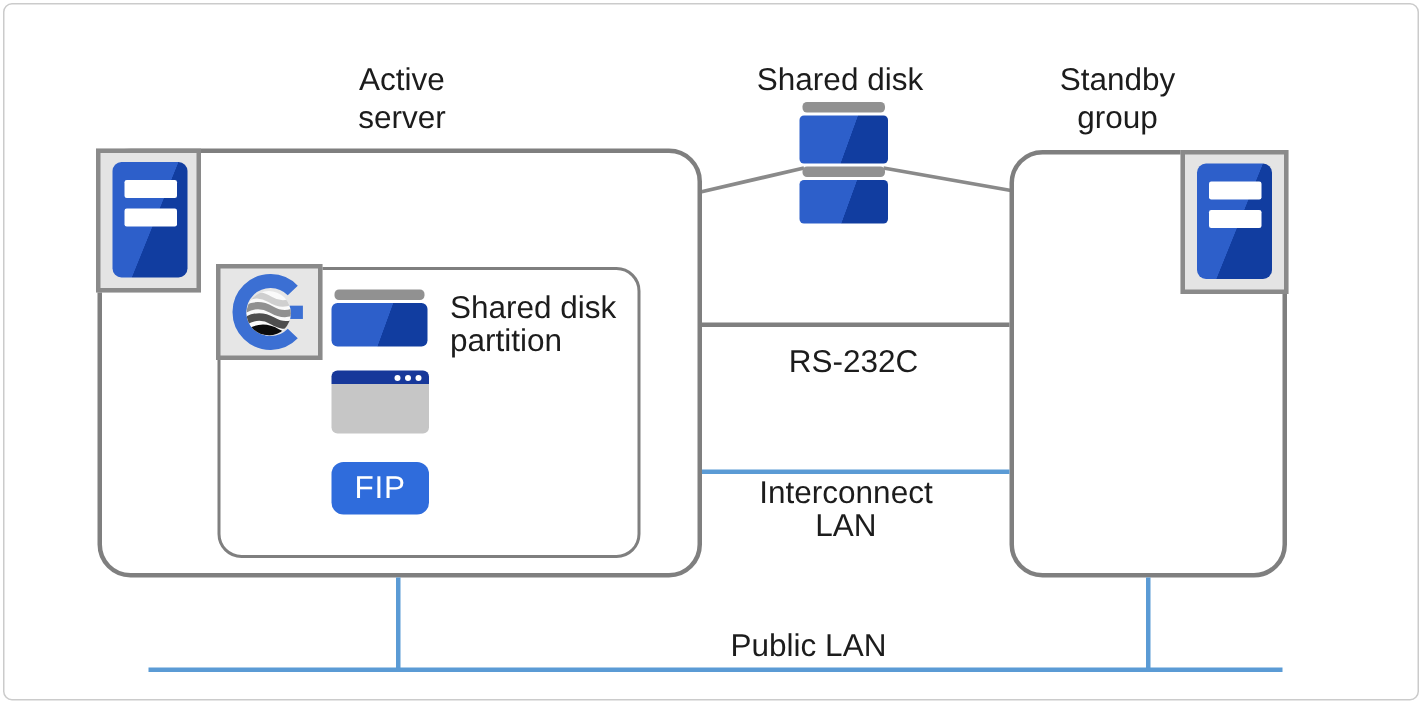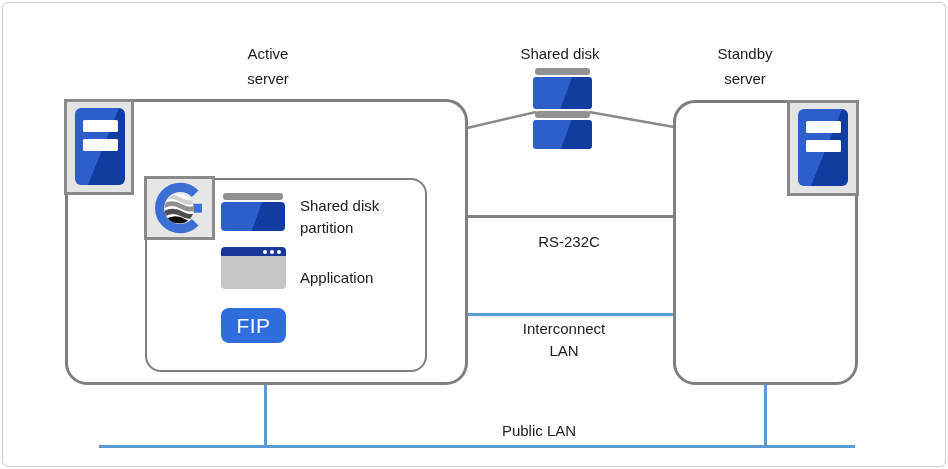--- a/index.html
+++ b/index.html
@@ -1,21 +1,21 @@
 <!DOCTYPE html>
 <html style="--box-border: #7f7f7f; --panel-border: #8a8a8a; --panel-bg: #e4e4e4; --frame-border: #cbcbcb; --lan-blue: #5b9bd5; --icon-blue: #2d5fca; --icon-blue-dark: #113da0; --fip-blue: #2f6cdc; --titlebar-blue: #17389a; --cap-gray: #919191; --app-body-gray: #c6c6c6; --logo-blue: #3b6fd3; --text: #1c1c1c;"><head>
 <meta charset="utf-8">
 <style>
   html,body{margin:0;padding:0;background:#fff;}
   #canvas{
     position:relative;width:948px;height:469px;background:#fff;overflow:hidden;
     font-family:"Liberation Sans", sans-serif;color:var(--text,#1c1c1c);
   }
   .frame{position:absolute;inset:2px;border:1px solid var(--frame-border,#cbcbcb);border-radius:6px;}
-  .lbl{position:absolute;font-size:15px;line-height:25px;text-align:center;white-space:pre-line;}
+  .lbl{position:absolute;font-size:21px;line-height:25px;text-align:center;white-space:pre-line;}
   .lbl-left{text-align:left;}
   
   .server-box{position:absolute;box-sizing:border-box;border:3px solid var(--box-border,#7f7f7f);border-radius:22px;background:#fff;}
   #active-box{left:65px;top:99px;width:403px;height:286px;}
   #standby-box{left:673px;top:100px;width:185px;height:285px;}
   
   .server-icon{position:absolute;box-sizing:border-box;border:3px solid var(--panel-border,#8a8a8a);background:var(--panel-bg,#e4e4e4);}
   #server-icon-a{left:64px;top:99px;width:70px;height:96px;}
   #server-icon-b{left:787px;top:100px;width:72px;height:96px;}
   .tower{position:absolute;left:8px;top:6px;width:50px;height:77px;border-radius:6px;
@@ -62,21 +62,21 @@
 
   <svg id="connectors" width="948" height="469" viewBox="0 0 948 469">
     <line x1="467" y1="128" x2="536" y2="112"></line>
     <line x1="589" y1="112" x2="674" y2="127"></line>
   </svg>
 
   <div class="lbl" style="left:208px;top:41px;width:120px;">Active
 server</div>
   <div class="lbl" style="left:500px;top:41px;width:120px;">Shared disk</div>
   <div class="lbl" style="left:685px;top:41px;width:120px;">Standby
-server</div>
+group</div>
 
   <div id="active-box" class="server-box"></div>
   <div id="standby-box" class="server-box"></div>
 
   <div id="server-icon-a" class="server-icon">
     <div class="tower">
       <div class="bar b1"></div>
       <div class="bar b2"></div>
     </div>
   </div>
@@ -111,21 +111,20 @@
 partition</div>
 
   <div id="app-icon">
     <div id="app-title">
       <span class="dot" style="right:19px;"></span>
       <span class="dot" style="right:12px;"></span>
       <span class="dot" style="right:5px;"></span>
     </div>
     <div id="app-body"></div>
   </div>
-  <div class="lbl lbl-left" style="left:300px;top:265px;width:130px;">Application</div>
 
   <div id="fip-badge">
     <span>FIP</span>
   </div>
 
   <div id="shared-disk-icon">
     <div class="disk-cap" style="left:2px;top:0;width:55px;height:7px;"></div>
     <div class="disk-body" style="left:0;top:9px;width:59px;height:32px;border-radius:3px;"></div>
     <div class="disk-cap" style="left:2px;top:43px;width:55px;height:7px;"></div>
     <div class="disk-body" style="left:0;top:52px;width:59px;height:29px;border-radius:3px;"></div>

